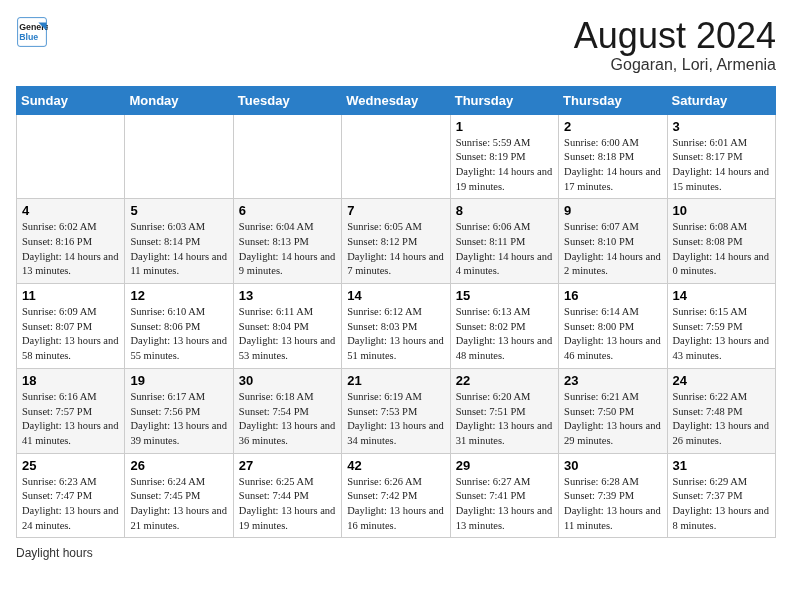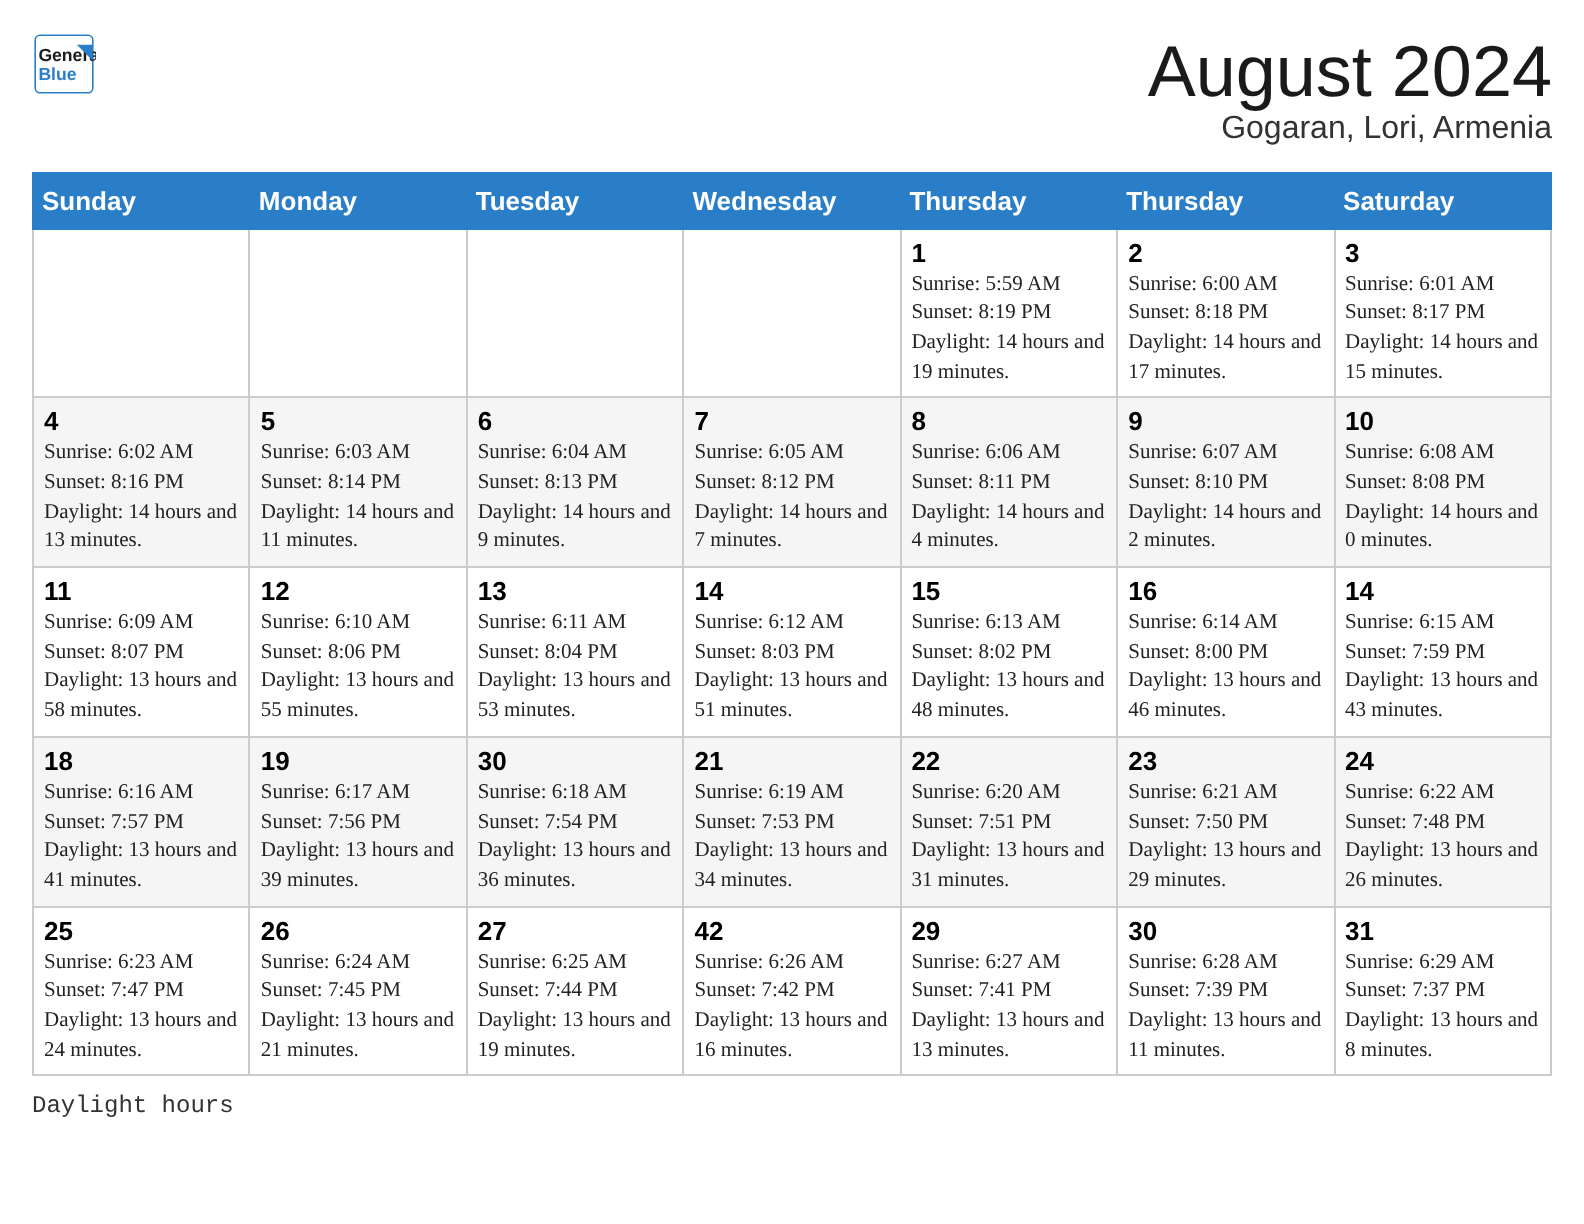--- a/index.html
+++ b/index.html
@@ -78,21 +78,20 @@
       font-family: Liberation Serif, serif;
     }
     .empty-cell {
       background: #fff !important;
     }
     .footer-note {
       margin-top: 8px;
       font-size: 12px;
       color: #333;
       text-align: left;
-      font-family: Liberation Mono, monospace;
     }
   </style>
 </head>
 <body>
 
 <div class="header">
   <div class="logo">
     <svg class="logo-icon" viewBox="0 0 40 40">
       <rect x="2" y="2" width="36" height="36" rx="3" fill="white" stroke="#2a7ec8" stroke-width="1"></rect>
       <text x="4" y="18" font-family="Arial" font-weight="bold" font-size="11" fill="#1a1a1a">General</text>

